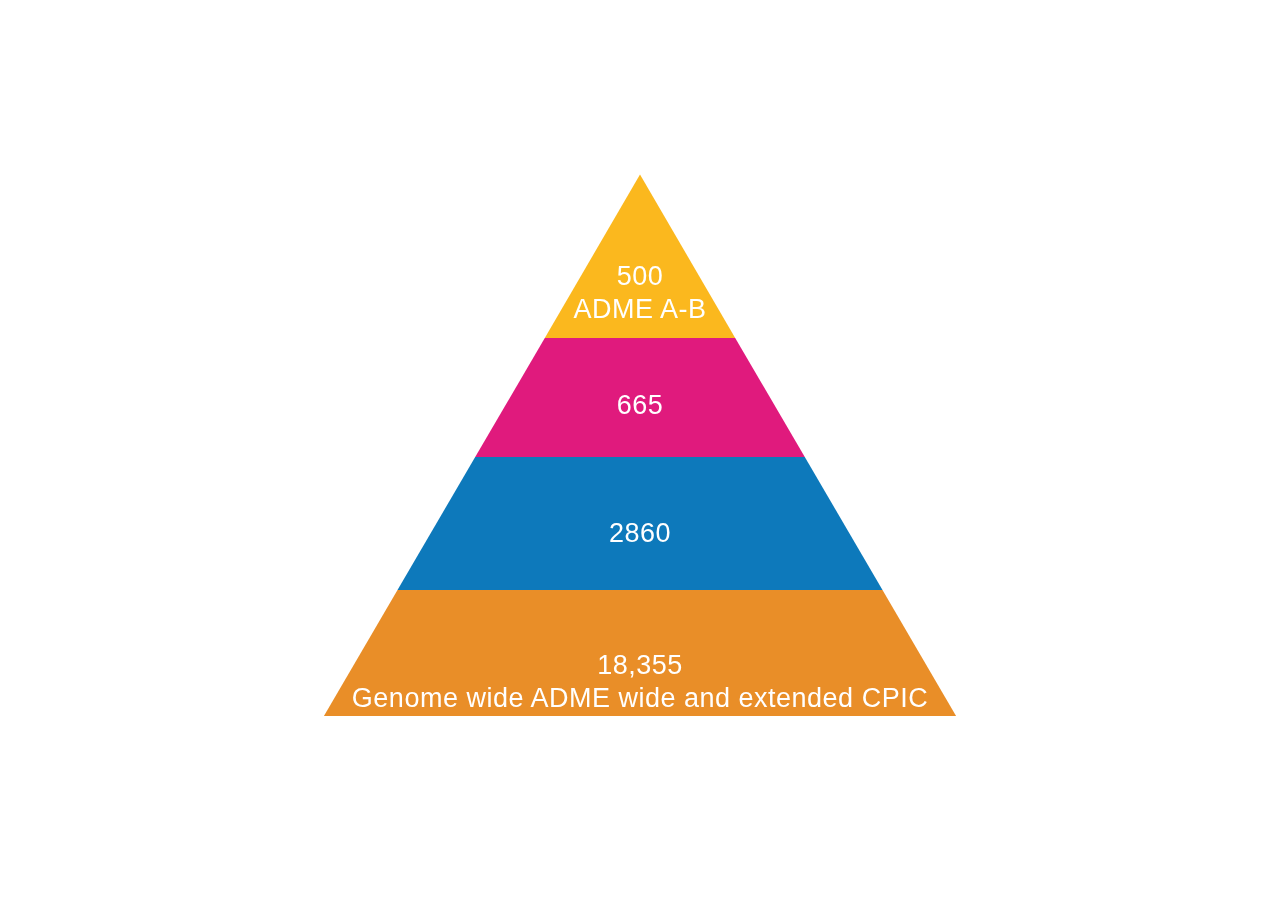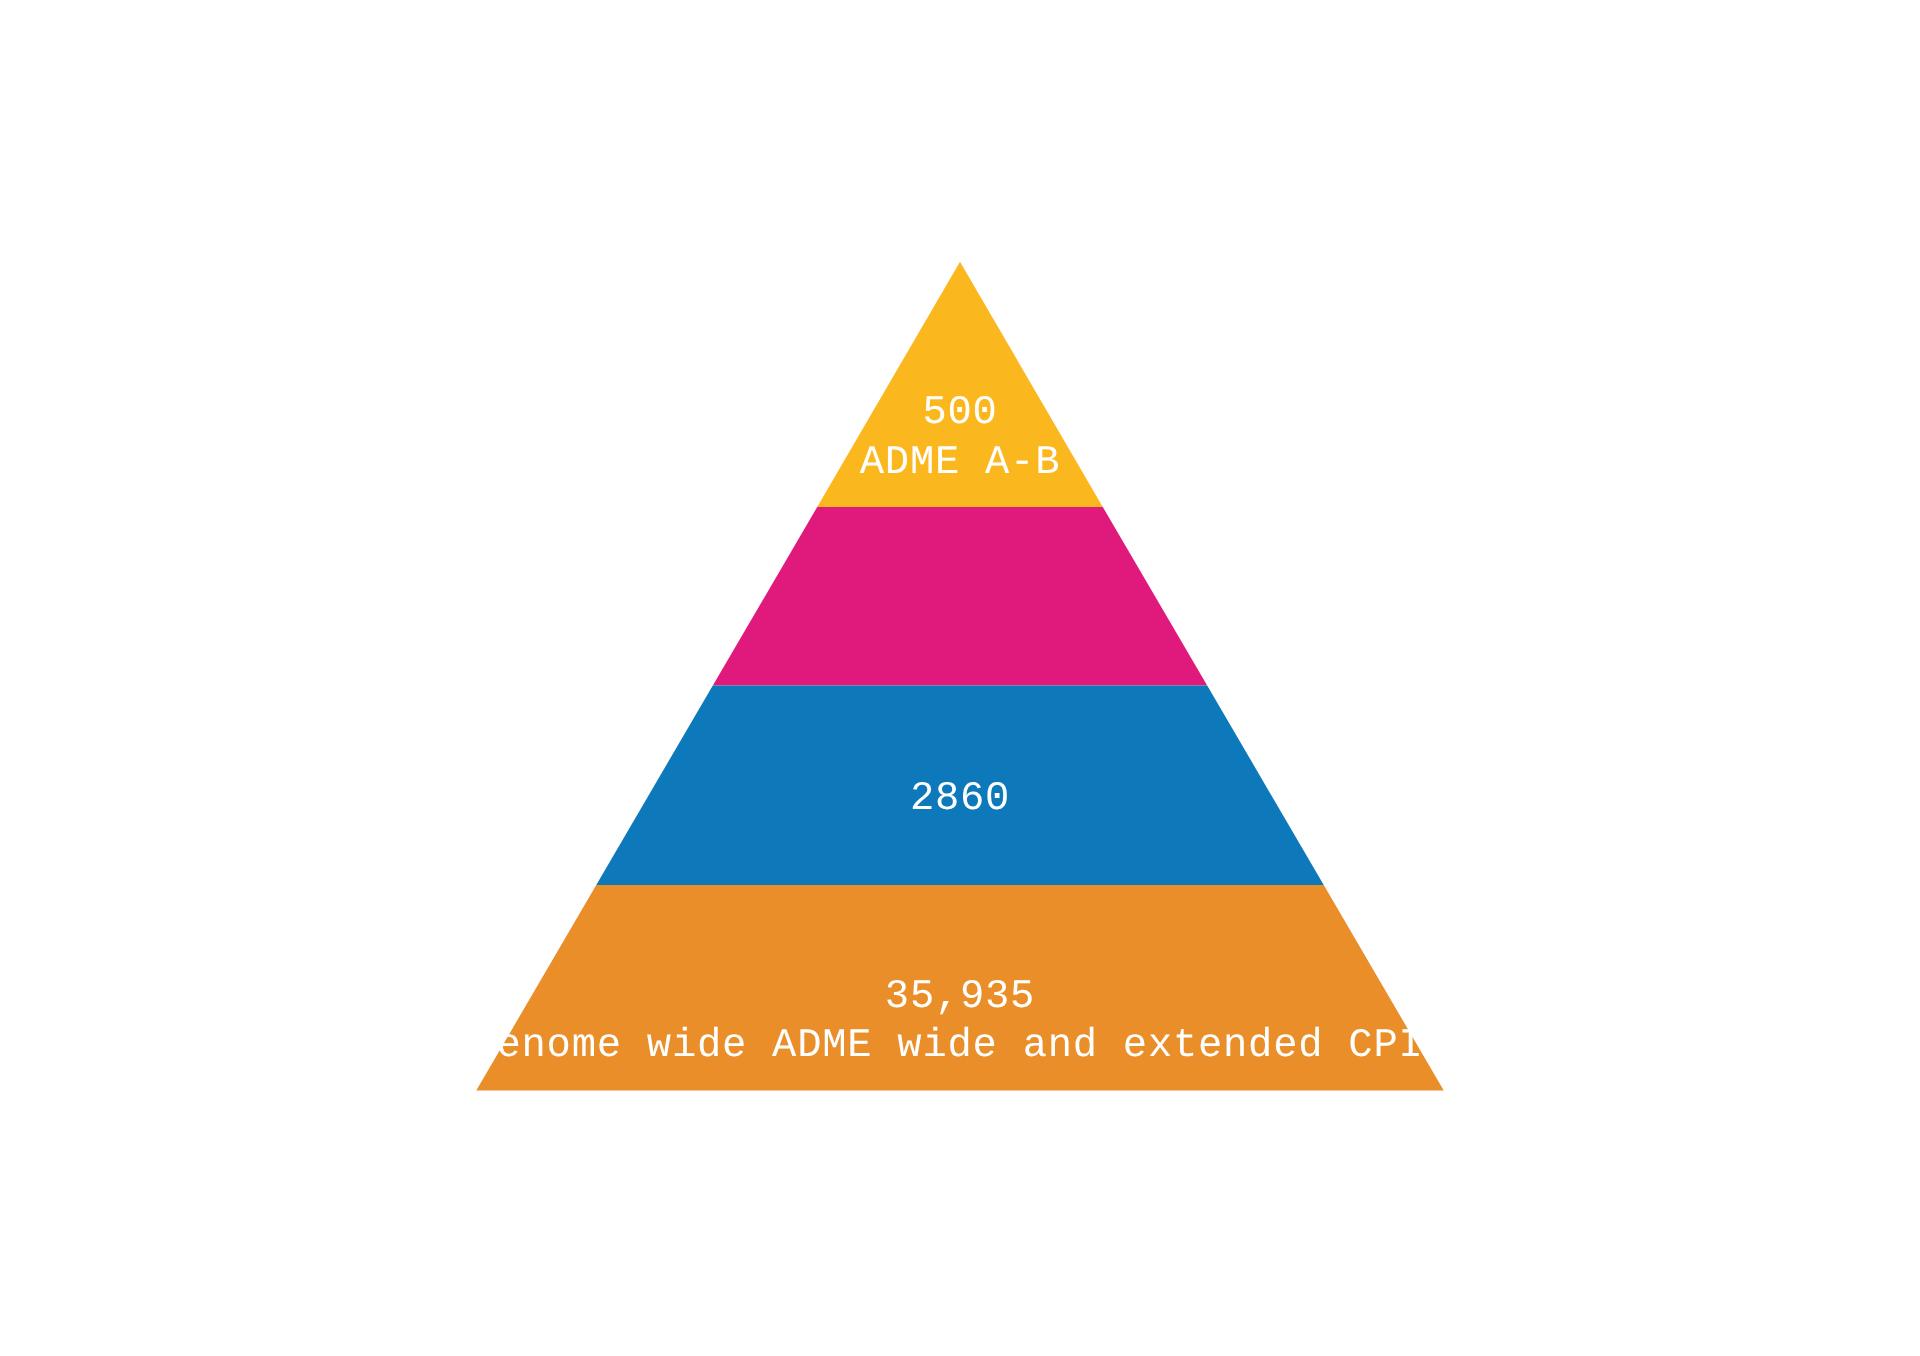--- a/index.html
+++ b/index.html
@@ -6,24 +6,23 @@
     margin: 0;
     padding: 0;
   }
   body {
     font-family: "Liberation Sans", sans-serif;
     background: var(--page-bg, #ffffff);
   }
   .stage {
     position: relative;
     width: 1280px;
-    height: 904px;
+    height: 716px;
     background: var(--page-bg, #ffffff);
     overflow: hidden;
-    font-family: Liberation Mono, monospace;
   }
   .pyramid-svg {
     position: absolute;
     left: 0;
     top: 0;
     width: 1280px;
     height: 904px;
     display: block;
   }
   .level-text {
@@ -56,24 +55,25 @@
     <polygon points="475.2,457 804.8,457 882.5,590 397.5,590" fill="#0d79bb"></polygon>
     <polygon points="397.5,590 882.5,590 962.5,727 317.5,727" fill="#e98e28"></polygon>
   </svg>
 
   <div class="level-text lt-1">
     <div class="value">500</div>
     <div class="label">ADME A-B</div>
   </div>
 
   <div class="level-text lt-2">
+    <div class="value">665</div>
   </div>
 
   <div class="level-text lt-3">
     <div class="value">2860</div>
   </div>
 
   <div class="level-text lt-4">
-    <div class="value">35,935</div>
+    <div class="value">18,355</div>
     <div class="label">Genome wide ADME wide and extended CPIC</div>
   </div>
 
 </div>
 
 </body></html>

